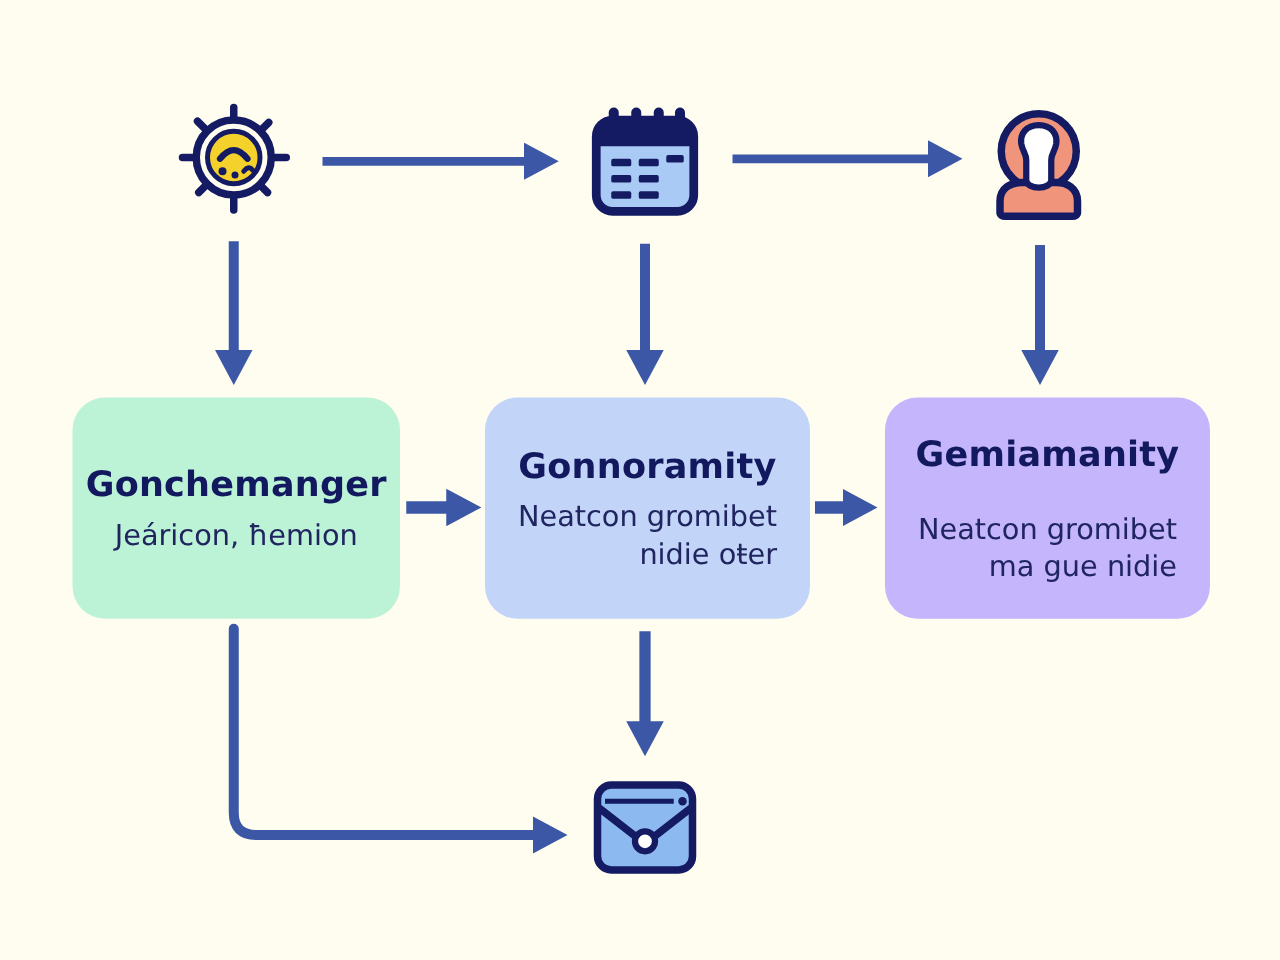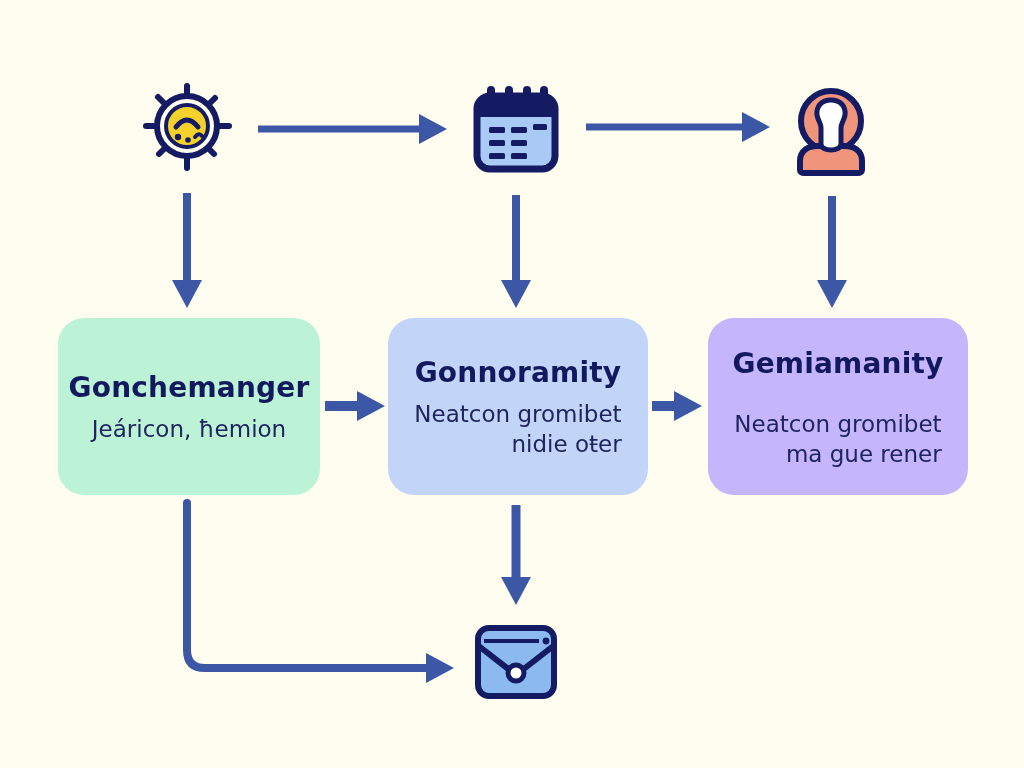--- a/index.html
+++ b/index.html
@@ -140,17 +140,17 @@
     <div class="node-sub">
       <span>Neatcon gromibet</span><br>
       <span>nidie oŧer</span>
     </div>
   </div>
 
   <div class="node node3" style="background-color: #c4b5fd; gap: 19px;">
     <div class="node-title">Gemiamanity</div>
     <div class="node-sub">
       <span>Neatcon gromibet</span><br>
-      <span>ma gue rener</span>
+      <span>ma gue nidie</span>
     </div>
   </div>
 
 </div>
 
 </body></html>

